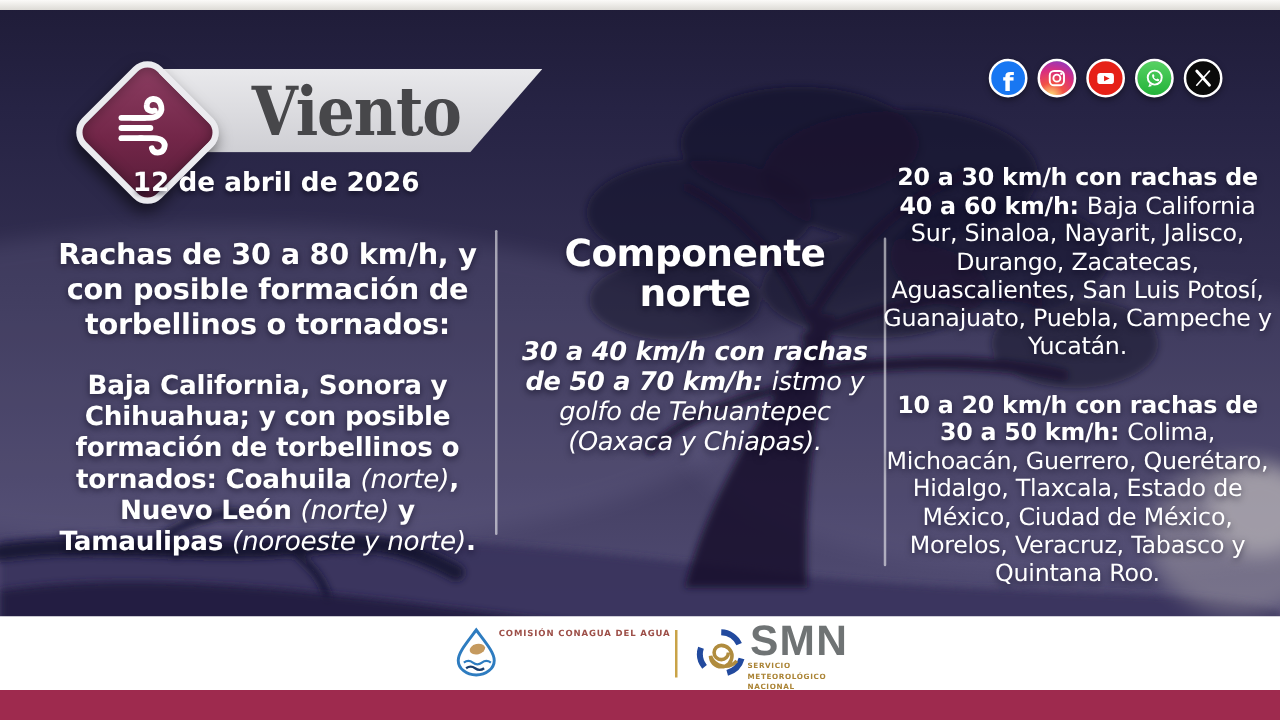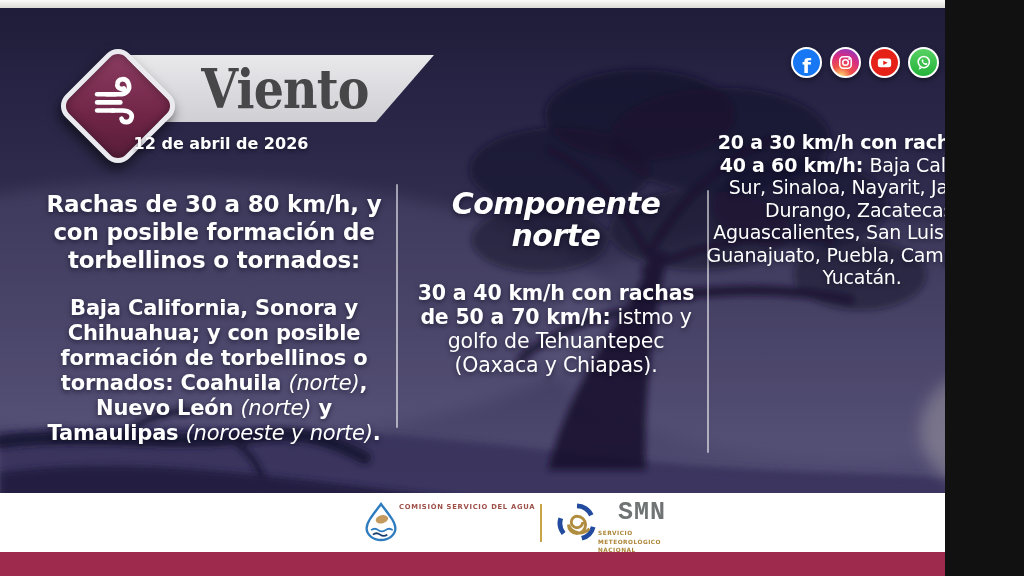--- a/index.html
+++ b/index.html
@@ -1,17 +1,17 @@
 <!DOCTYPE html>
 <html><head>
 <meta charset="utf-8">
 <style>
   html,body{margin:0;padding:0;background:#111;}
   #stage{
-    position:relative;width:945px;height:576px;overflow:hidden;
+    position:relative;width:1024px;height:576px;overflow:hidden;
     font-family:"DejaVu Sans","Liberation Sans",sans-serif;
     background:linear-gradient(180deg,#1f1c38 0%,#262344 15%,#343052 42%,#443f63 66%,#524d74 86%,#5a5480 100%);
   }
   .abs{position:absolute;}
   
   #top-strip{left:0;top:0;width:1024px;height:8px;background:linear-gradient(#fbfaf8,#dddbd6);}
   #footer-strip{left:0;top:493px;width:1024px;height:59px;background:#ffffff;}
   #bottom-bar{left:0;top:552px;width:1024px;height:24px;}
   
   #scenery{left:0;top:0;width:1024px;height:576px;pointer-events:none;}
@@ -22,57 +22,57 @@
     box-shadow:0 4px 8px rgba(0,0,0,.35);}
   #viento-title{left:140px;top:56px;width:290px;height:66px;line-height:66px;text-align:center;
     font-family:"DejaVu Serif","Liberation Serif",serif;font-weight:bold;font-size:54px;
     color:#47474a;letter-spacing:-1px;transform:scaleX(.88);transform-origin:center;}
   #diamond{left:73px;top:61px;width:80px;height:80px;transform:rotate(45deg);
     border-radius:16px;border:5px solid #ebebef;
     background:linear-gradient(135deg,#8d3f63 0%,#722648 55%,#551c38 100%);
     box-shadow:3px 6px 12px rgba(0,0,0,.55), inset 0 0 10px rgba(0,0,0,.35);}
   #diamond svg{width:58px;height:58px;position:absolute;left:6px;top:6px;transform:rotate(-45deg);}
   #header-date{left:96px;top:134px;width:250px;text-align:center;color:#fff;
-    font-weight:bold;font-size:16px;text-shadow:0 2px 4px rgba(8,6,24,.6);}
+    font-weight:bold;font-size:21px;text-shadow:0 2px 4px rgba(8,6,24,.6);}
   
   #social{left:791px;top:47px;display:flex;gap:8px;}
   .soc{width:31px;height:31px;border-radius:50%;border:2px solid #fff;box-sizing:border-box;
     display:flex;align-items:center;justify-content:center;box-shadow:0 2px 5px rgba(0,0,0,.4);}
   .soc svg{display:block;}
   .soc-fb{background:#1877f2;}
   .soc-ig{background:radial-gradient(circle at 32% 105%,#fed373 6%,#f15245 32%,#d92e7f 62%,#9b36b7 86%,#515ecf 100%);}
   .soc-yt{background:#e62117;}
   .soc-wa{background:linear-gradient(#57d163,#23b33a);}
   .soc-x{background:#0a0a0a;}
   .fb-f{color:#fff;font-weight:bold;font-size:20px;line-height:1;margin-top:6px;}
   
   .col{color:#fff;text-align:center;text-shadow:0 2px 5px rgba(8,6,24,.55);letter-spacing:-.2px;}
   #col-left{left:28px;top:190px;width:372px;}
   #left-heading{font-weight:bold;font-size:23px;line-height:28px;}
   #left-body{margin-top:22px;font-weight:bold;font-size:21px;line-height:25px;}
   #col-mid{left:406px;top:188px;width:300px;}
-  #mid-heading{font-style:italic;font-weight:bold;font-size:30px;line-height:32px;letter-spacing:-.5px;}
-  #mid-body{margin-top:29px;font-size:20.5px;line-height:24px;}
+  #mid-heading{font-weight:bold;font-size:30px;line-height:32px;letter-spacing:-.5px;}
+  #mid-body{margin-top:17px;font-size:20.5px;line-height:24px;font-style:italic;}
   #col-right{left:704px;top:131px;width:316px;font-size:19px;line-height:22.5px;}
   #right-p2{margin-top:24px;}
   .run-bold{font-weight:bold;text-align:right;}
   .run-regular{font-weight:normal;}
   .run-italic{font-style:italic;font-weight:normal;}
   .divider{width:2px;background:rgba(255,255,255,.55);border-radius:1px;}
   #divider-1{left:396px;top:184px;height:244px;}
   #divider-2{left:707px;top:190px;height:263px;}
   
   #conagua{left:363px;top:501px;display:flex;align-items:flex-start;}
   #conagua-name{font-family:"DejaVu Serif","Liberation Serif",serif;font-weight:bold;font-size:25px;
     color:#6f7374;letter-spacing:1.5px;line-height:26px;margin-left:6px;}
   #conagua-sub{font-size:6.8px;font-weight:bold;color:#9d4f48;letter-spacing:.7px;margin-top:2px;}
   #footer-divider{left:540px;top:504px;width:2px;height:38px;background:#c9a348;}
   #smn{left:556px;top:500px;display:flex;align-items:flex-start;}
-  #smn-name{font-family:Liberation Mono, monospace;font-weight:bold;font-size:25px;
-    color:#6f7374;letter-spacing:1px;line-height:26px;margin-left:20px;}
+  #smn-name{font-family:Liberation Sans, sans-serif;font-weight:bold;font-size:34px;
+    color:#6f7374;letter-spacing:1px;line-height:26px;margin-left:2px;}
   #smn-sub{width:78px;font-size:5.8px;font-weight:bold;color:#ab8435;letter-spacing:.5px;line-height:1.5;margin-top:3px;}
 </style>
 </head>
 <body>
 
 <div id="stage">
 
   <svg id="scenery" class="abs" viewBox="0 0 1024 576" preserveAspectRatio="none">
     <defs>
       <filter id="b6" x="-40%" y="-40%" width="180%" height="180%">
@@ -175,33 +175,34 @@
 
   <div id="col-mid" class="abs col">
     <div id="mid-heading">Componente norte</div>
     <div id="mid-body"><span class="run-bold">30 a 40 km/h con rachas de 50 a 70 km/h: </span><span class="run-regular">istmo y golfo de Tehuantepec (Oaxaca y Chiapas).</span></div>
   </div>
 
   <div id="divider-2" class="abs divider"></div>
 
   <div id="col-right" class="abs col">
     <div id="right-p1"><span class="run-bold">20 a 30 km/h con rachas de 40 a 60 km/h: </span><span class="run-regular">Baja California Sur, Sinaloa, Nayarit, Jalisco, Durango, Zacatecas, Aguascalientes, San Luis Potosí, Guanajuato, Puebla, Campeche y Yucatán.</span></div>
+    <div id="right-p2"><span class="run-bold">10 a 20 km/h con rachas de 30 a 50 km/h: </span><span class="run-regular">Colima, Michoacán, Guerrero, Querétaro, Hidalgo, Tlaxcala, Estado de México, Ciudad de México, Morelos, Veracruz, Tabasco y Quintana Roo.</span></div>
   </div>
 
   <div id="footer-strip" class="abs"></div>
 
   <div id="conagua" class="abs">
     <svg width="36" height="42" viewBox="0 0 40 44">
       <path d="M20,2 C11,14 4,22 4,29 a16,13 0 0 0 32,0 C36,22 29,14 20,2 Z" fill="none" stroke="#2e7cc0" stroke-width="2.6"></path>
       <ellipse cx="21" cy="19" rx="7" ry="4.6" fill="#c59a5f" transform="rotate(-14 21 19)"></ellipse>
       <path d="M9,31 q4,-3 8,0 q4,3 8,0 q4,-3 8,0" fill="none" stroke="#2e7cc0" stroke-width="2"></path>
       <path d="M11,36 q4,-3 8,0 q4,3 8,0" fill="none" stroke="#1a3e6e" stroke-width="2"></path>
     </svg>
     <div>
-      <div id="conagua-sub">COMISIÓN SERVICIO DEL AGUA</div>
+      <div id="conagua-sub">COMISIÓN CONAGUA DEL AGUA</div>
     </div>
   </div>
 
   <div id="footer-divider" class="abs"></div>
 
   <div id="smn" class="abs">
     <svg width="42" height="44" viewBox="0 0 44 44">
       <g stroke="#224a9e" stroke-width="5" fill="none">
         <path d="M22,5 a17,17 0 0 1 15,10"></path>
         <path d="M39,27 a17,17 0 0 1 -12,12"></path>

